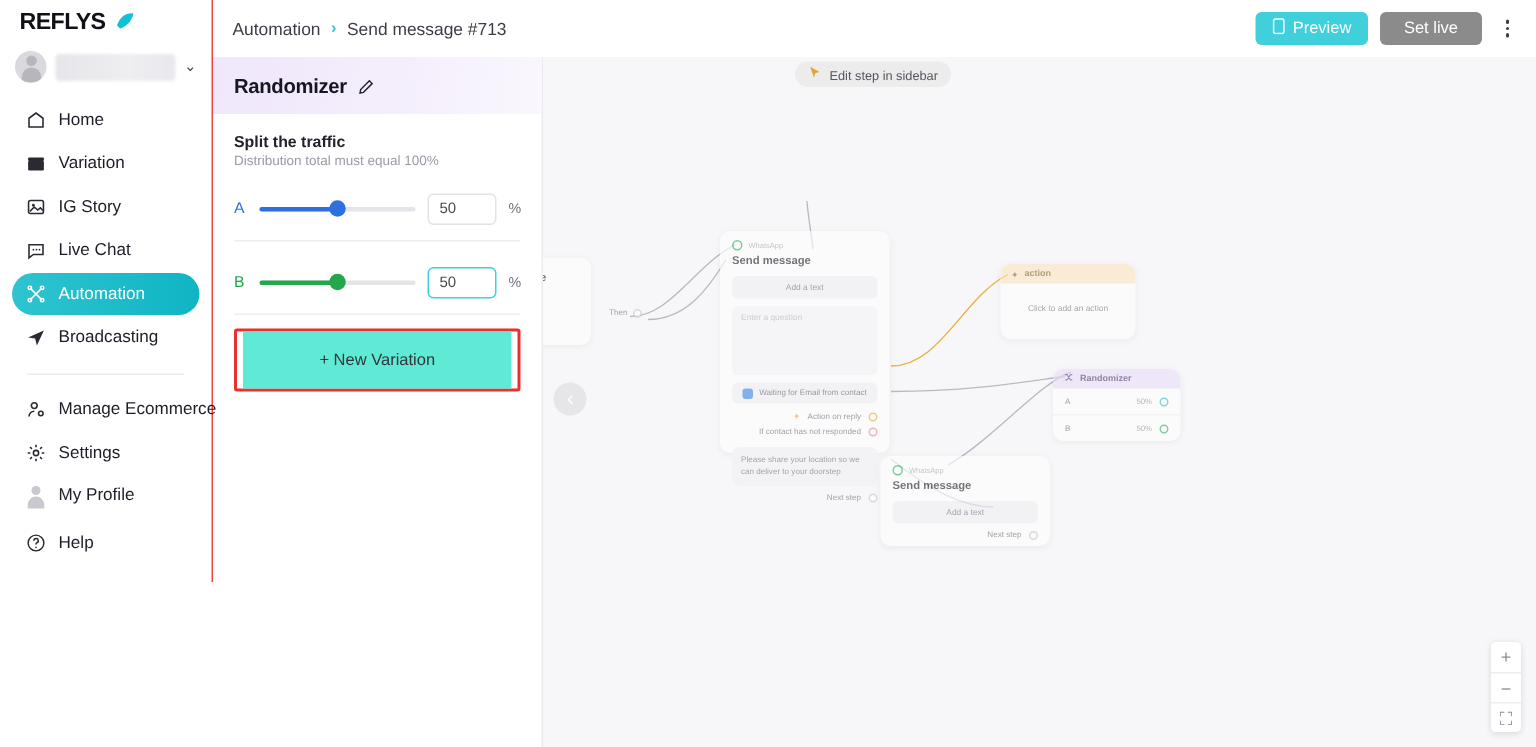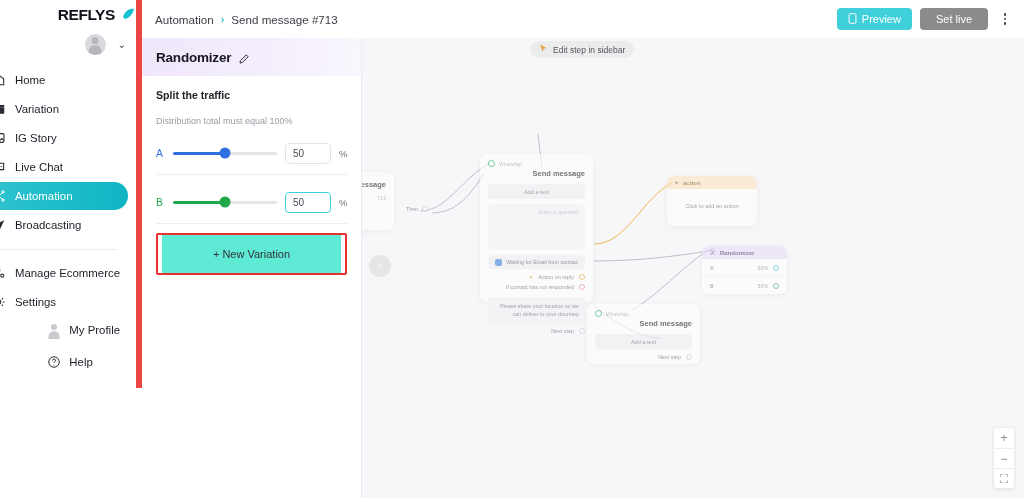--- a/index.html
+++ b/index.html
@@ -8,23 +8,23 @@
     font-family: "Liberation Sans", sans-serif;
     background: #ffffff;
     overflow: hidden;
   }
   #app { position: relative; width: 1024px; height: 498px; display: flex; }
 
   
   .sidebar {
     width: 142px; height: 388px;
     background: #ffffff;
-    border-right: 6px solid #ef4444;
+    border-right: 1px solid #ef4444;
     display: flex; flex-direction: column;
-    position: relative; z-index: 5; align-items: flex-end;
+    position: relative; z-index: 5;
   }
   .brand {
     height: 38px; display: flex; align-items: center;
     padding-left: 13px; gap: 5px;
   }
   .brand-text {
     font-size: 15.5px; font-weight: bold; letter-spacing: -0.4px;
     color: #101018;
   }
   .brand-mark { width: 16px; height: 16px; position: relative; }
@@ -117,21 +117,21 @@
     border-right: 1px solid #edeaf2;
   }
   .panel-header {
     height: 38px; background: linear-gradient(100deg,#f0e7fb,#f4eefc 55%,#faf7fe);
     display: flex; align-items: center; gap: 7px; padding-left: 14px;
   }
   .panel-title { font-size: 13.5px; font-weight: bold; color: #17171f; letter-spacing: -0.2px; }
   .pencil { width: 12px; height: 12px; }
   .panel-body { padding: 13px 14px 0 14px; }
   .sec-title { font-size: 10.6px; font-weight: bold; color: #23232b; }
-  .sec-sub { font-size: 9px; color: #9a9aa6; margin-top: 15px; }
+  .sec-sub { font-size: 9px; color: #9a9aa6; margin-top: 1px; }
 
   .slider-row {
     display: flex; align-items: center; gap: 8px;
     height: 42px; margin-top: 6px;
   }
   .slider-label { font-size: 10.5px; width: 9px; flex: none; }
   .slider-label.a { color: #2f6fe0; }
   .slider-label.b { color: #22a84a; }
   .track {
     position: relative; flex: 1; height: 3px; border-radius: 2px;
@@ -163,21 +163,21 @@
   }
   .new-variation {
     width: 100%; height: 100%; display: flex; align-items: center; justify-content: center;
     font-size: 11px; color: #33333d; background: #5eead4; cursor: pointer;
   }
 
   
   .canvas {
     position: absolute; left: 362px; top: 38px;
     width: 662px; height: 460px;
-    background: #f7f7f9; overflow: hidden; z-index: 1; text-align: right;
+    background: #f7f7f9; overflow: hidden; z-index: 1;
   }
   .edit-pill {
     position: absolute; left: 168px; top: 3px;
     height: 17px; padding: 0 9px; border-radius: 9px;
     background: #ececed; display: flex; align-items: center; gap: 5px;
     font-size: 8.5px; color: #55555f;
   }
   .collapse-btn {
     position: absolute; left: 7px; top: 217px;
     width: 22px; height: 22px; border-radius: 50%;

